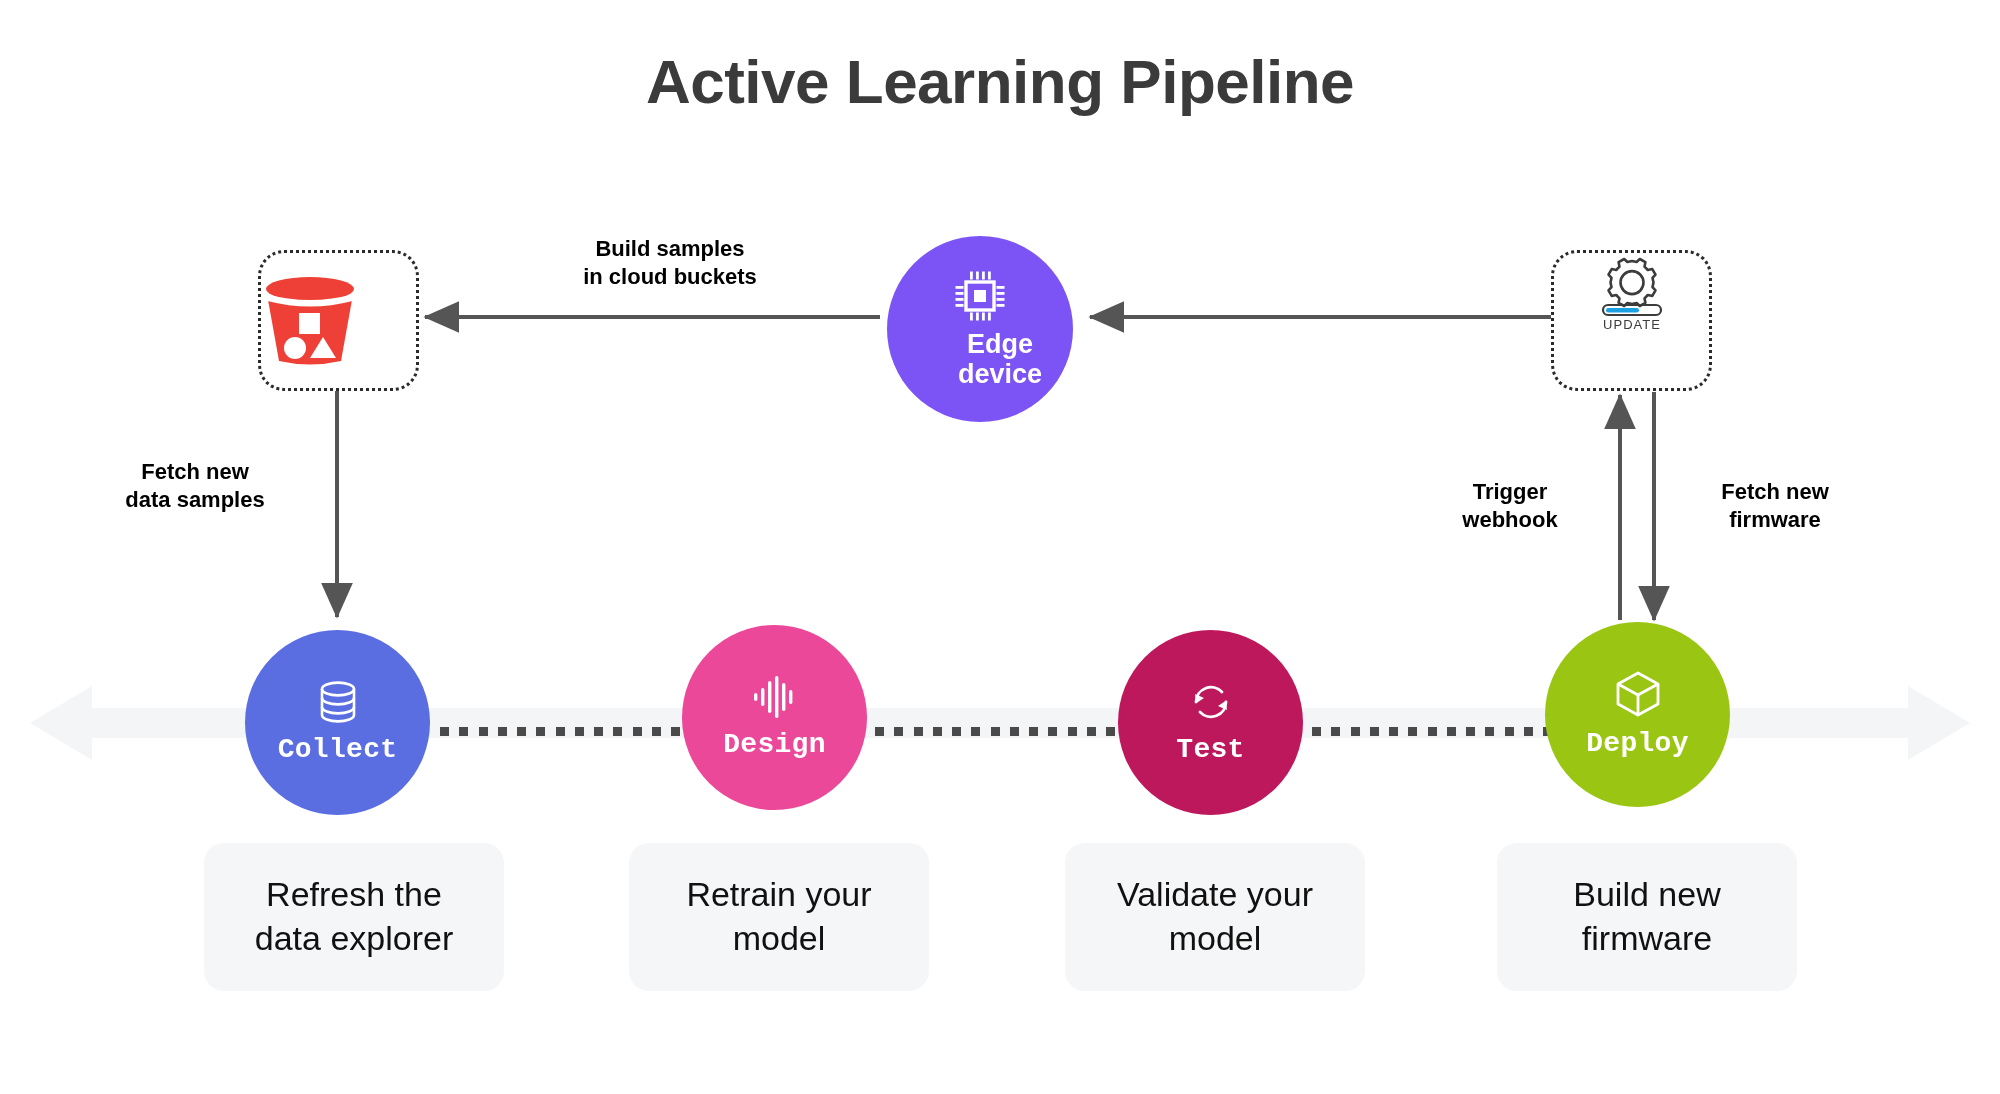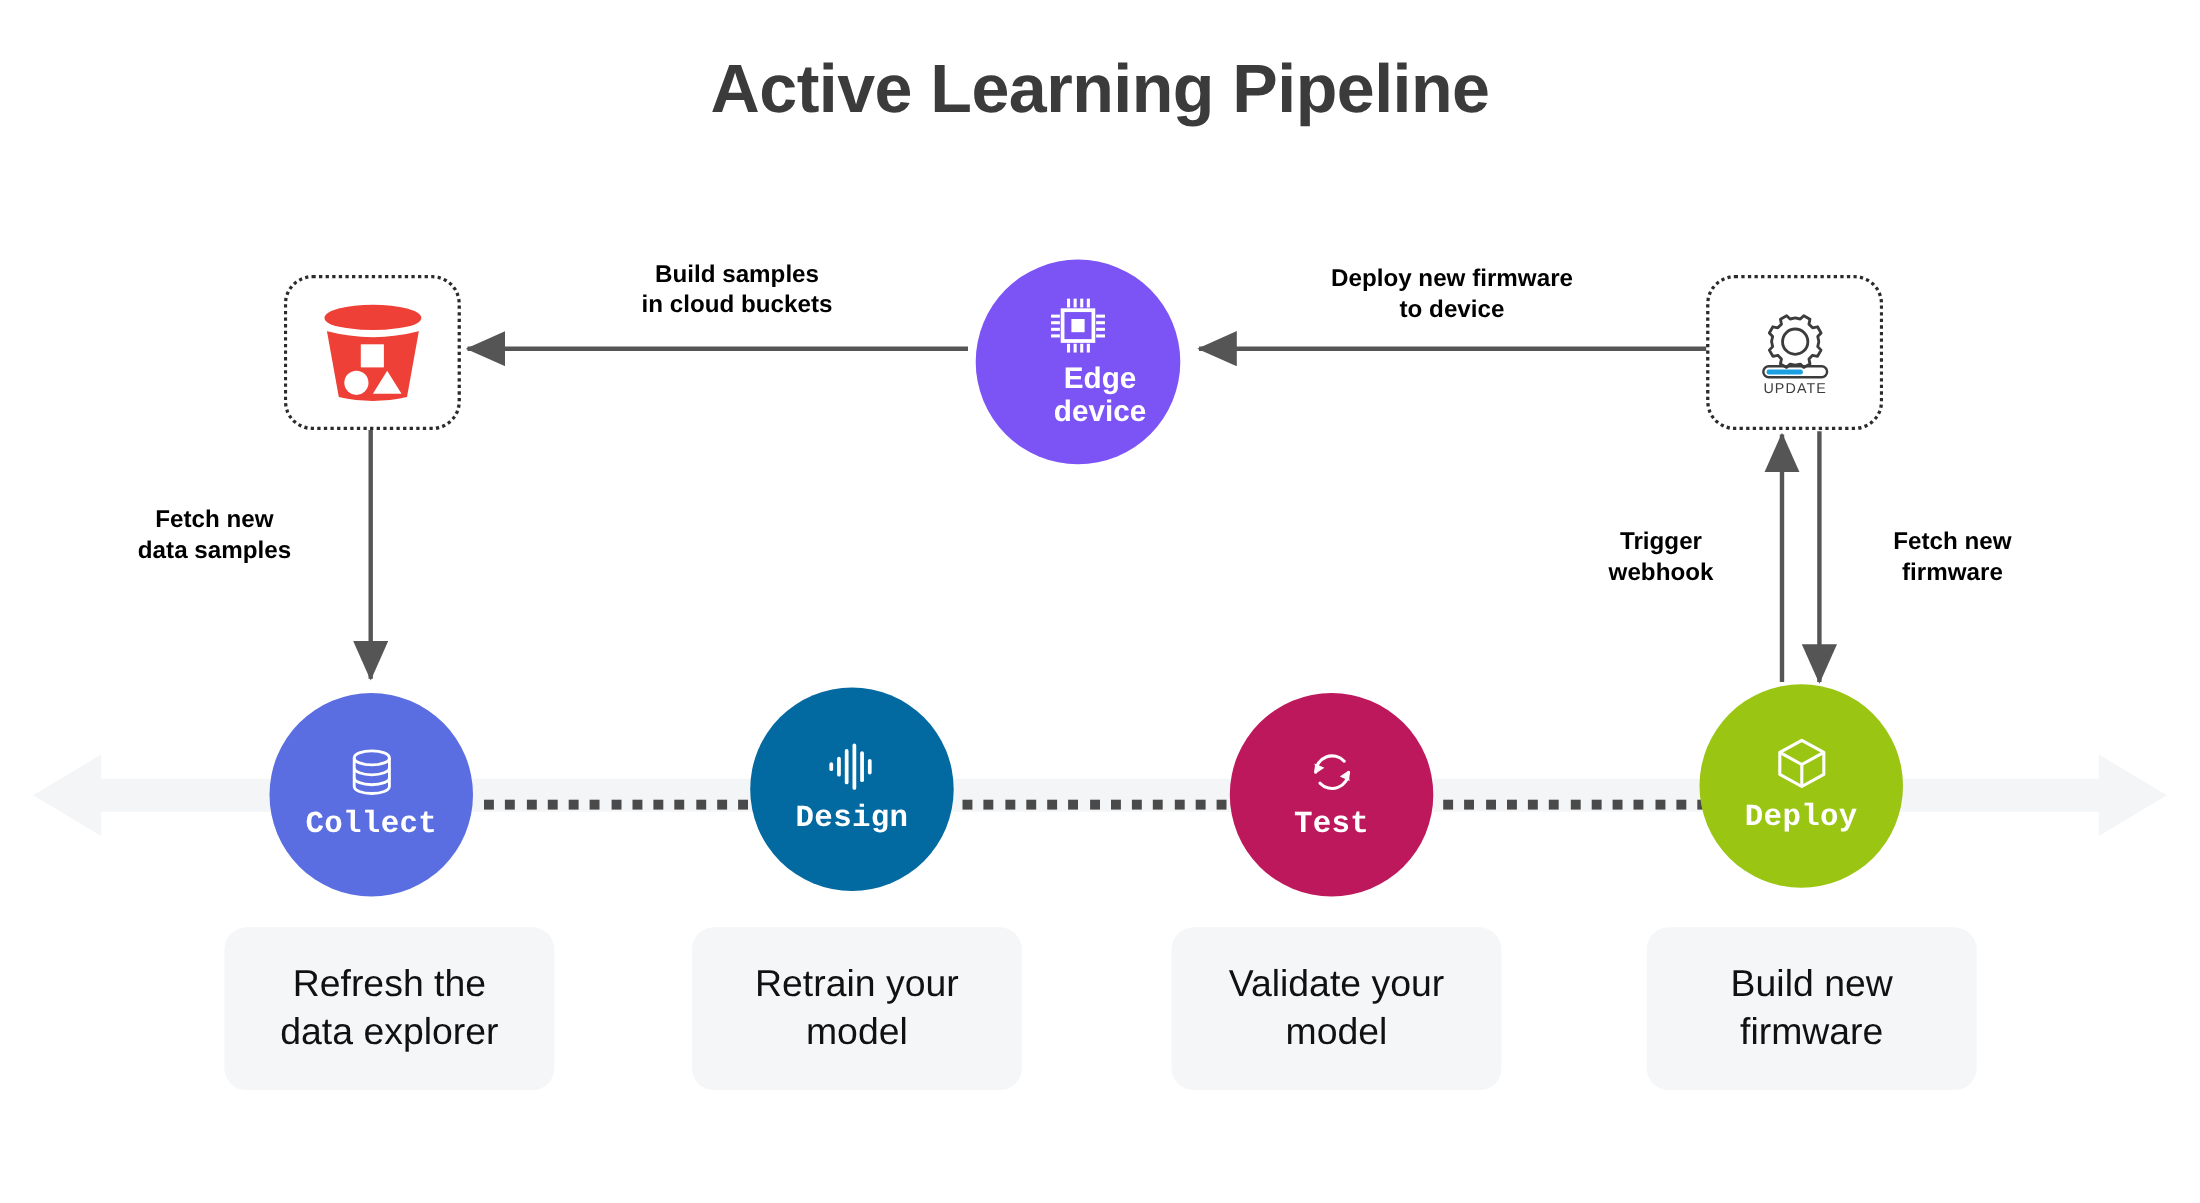--- a/index.html
+++ b/index.html
@@ -106,21 +106,20 @@
   }
 
   
   .dotted-box {
     position: absolute;
     border: 3px dotted #2b2b2b;
     border-radius: 26px;
     background: #ffffff;
     display: flex;
     align-items: center;
-    justify-content: center;
   }
 
   
   .arrow-label {
     position: absolute;
     font-size: 22px;
     font-weight: bold;
     color: #000000;
     line-height: 1.28;
     text-align: center;
@@ -283,42 +282,40 @@
                l4.6,1.0 l3.2,-3.0 l5.6,3.2 l-0.9,4.5 l3.3,3.3 l4.5,-0.9 l3.2,5.6 l-3.0,3.2 l1.0,4.6 l-1.0,4.6 l3.0,3.2 l-3.2,5.6 l-4.5,-0.9 l-3.3,3.3 l0.9,4.5 l-5.6,3.2 l-3.2,-3.0 l-4.6,1.0 l-4.6,-1.0 l-3.2,3.0 l-5.6,-3.2 l0.9,-4.5 l-3.3,-3.3 l-4.5,0.9 l-3.2,-5.6 l3.0,-3.2 l-1.0,-4.6 l1.0,-4.6 l-3.0,-3.2 l3.2,-5.6 l4.5,0.9 l3.3,-3.3 l-0.9,-4.5 l5.6,-3.2 l3.2,3.0 z" fill="none" stroke="#3c3c3c" stroke-width="2.6" stroke-linejoin="round"></path>
       <circle cx="43" cy="29.6" r="11.5" fill="none" stroke="#3c3c3c" stroke-width="2.6"></circle>
       <rect x="14" y="52" width="58" height="10" rx="5" fill="none" stroke="#3c3c3c" stroke-width="2.2"></rect>
       <rect x="17" y="55" width="33" height="4.5" rx="2.2" fill="#1ba0e2"></rect>
       <text class="update-word" x="43" y="76" text-anchor="middle" fill="#3c3c3c" font-family="Liberation Sans, sans-serif" font-size="13">UPDATE</text>
     </svg>
   </div>
 
   <div class="arrow-label" style="left:530px; top:235px; width:280px;">Build samples
 in cloud buckets</div>
-  <div class="arrow-label" style="left:1160px; top:239px; width:320px;">Deploy new firmware
-to device</div>
   <div class="arrow-label" style="left:80px; top:458px; width:230px;">Fetch new
 data samples</div>
   <div class="arrow-label" style="left:1420px; top:478px; width:180px;">Trigger
 webhook</div>
   <div class="arrow-label" style="left:1680px; top:478px; width:190px;">Fetch new
 firmware</div>
 
   <div class="node" style="left:245px; top:630px; width:185px; height:185px; background:#5b6ee1;">
     <span class="node-icon">
       <svg width="40" height="44" viewBox="0 0 40 44" xmlns="http://www.w3.org/2000/svg">
         <ellipse cx="20" cy="9" rx="16" ry="6.4" fill="none" stroke="#ffffff" stroke-width="2.6"></ellipse>
         <path d="M4,9 L4,35 a16,6.4 0 0 0 32,0 L36,9" fill="none" stroke="#ffffff" stroke-width="2.6"></path>
         <path d="M4,18 a16,6.4 0 0 0 32,0" fill="none" stroke="#ffffff" stroke-width="2.6"></path>
         <path d="M4,27 a16,6.4 0 0 0 32,0" fill="none" stroke="#ffffff" stroke-width="2.6"></path>
       </svg>
     </span>
     <span class="node-label">Collect</span>
   </div>
 
-  <div class="node" style="left:682px; top:625px; width:185px; height:185px; background:#0369a1;">
+  <div class="node" style="left:682px; top:625px; width:185px; height:185px; background:#ec4899;">
     <span class="node-icon">
       <svg width="46" height="44" viewBox="0 0 46 44" xmlns="http://www.w3.org/2000/svg">
         <g fill="#ffffff">
           <rect x="2" y="18" width="3.4" height="8" rx="1.7"></rect>
           <rect x="9" y="13" width="3.4" height="18" rx="1.7"></rect>
           <rect x="16" y="6" width="3.4" height="32" rx="1.7"></rect>
           <rect x="23" y="1" width="3.4" height="42" rx="1.7"></rect>
           <rect x="30" y="8" width="3.4" height="28" rx="1.7"></rect>
           <rect x="37" y="15" width="3.4" height="14" rx="1.7"></rect>
         </g>

